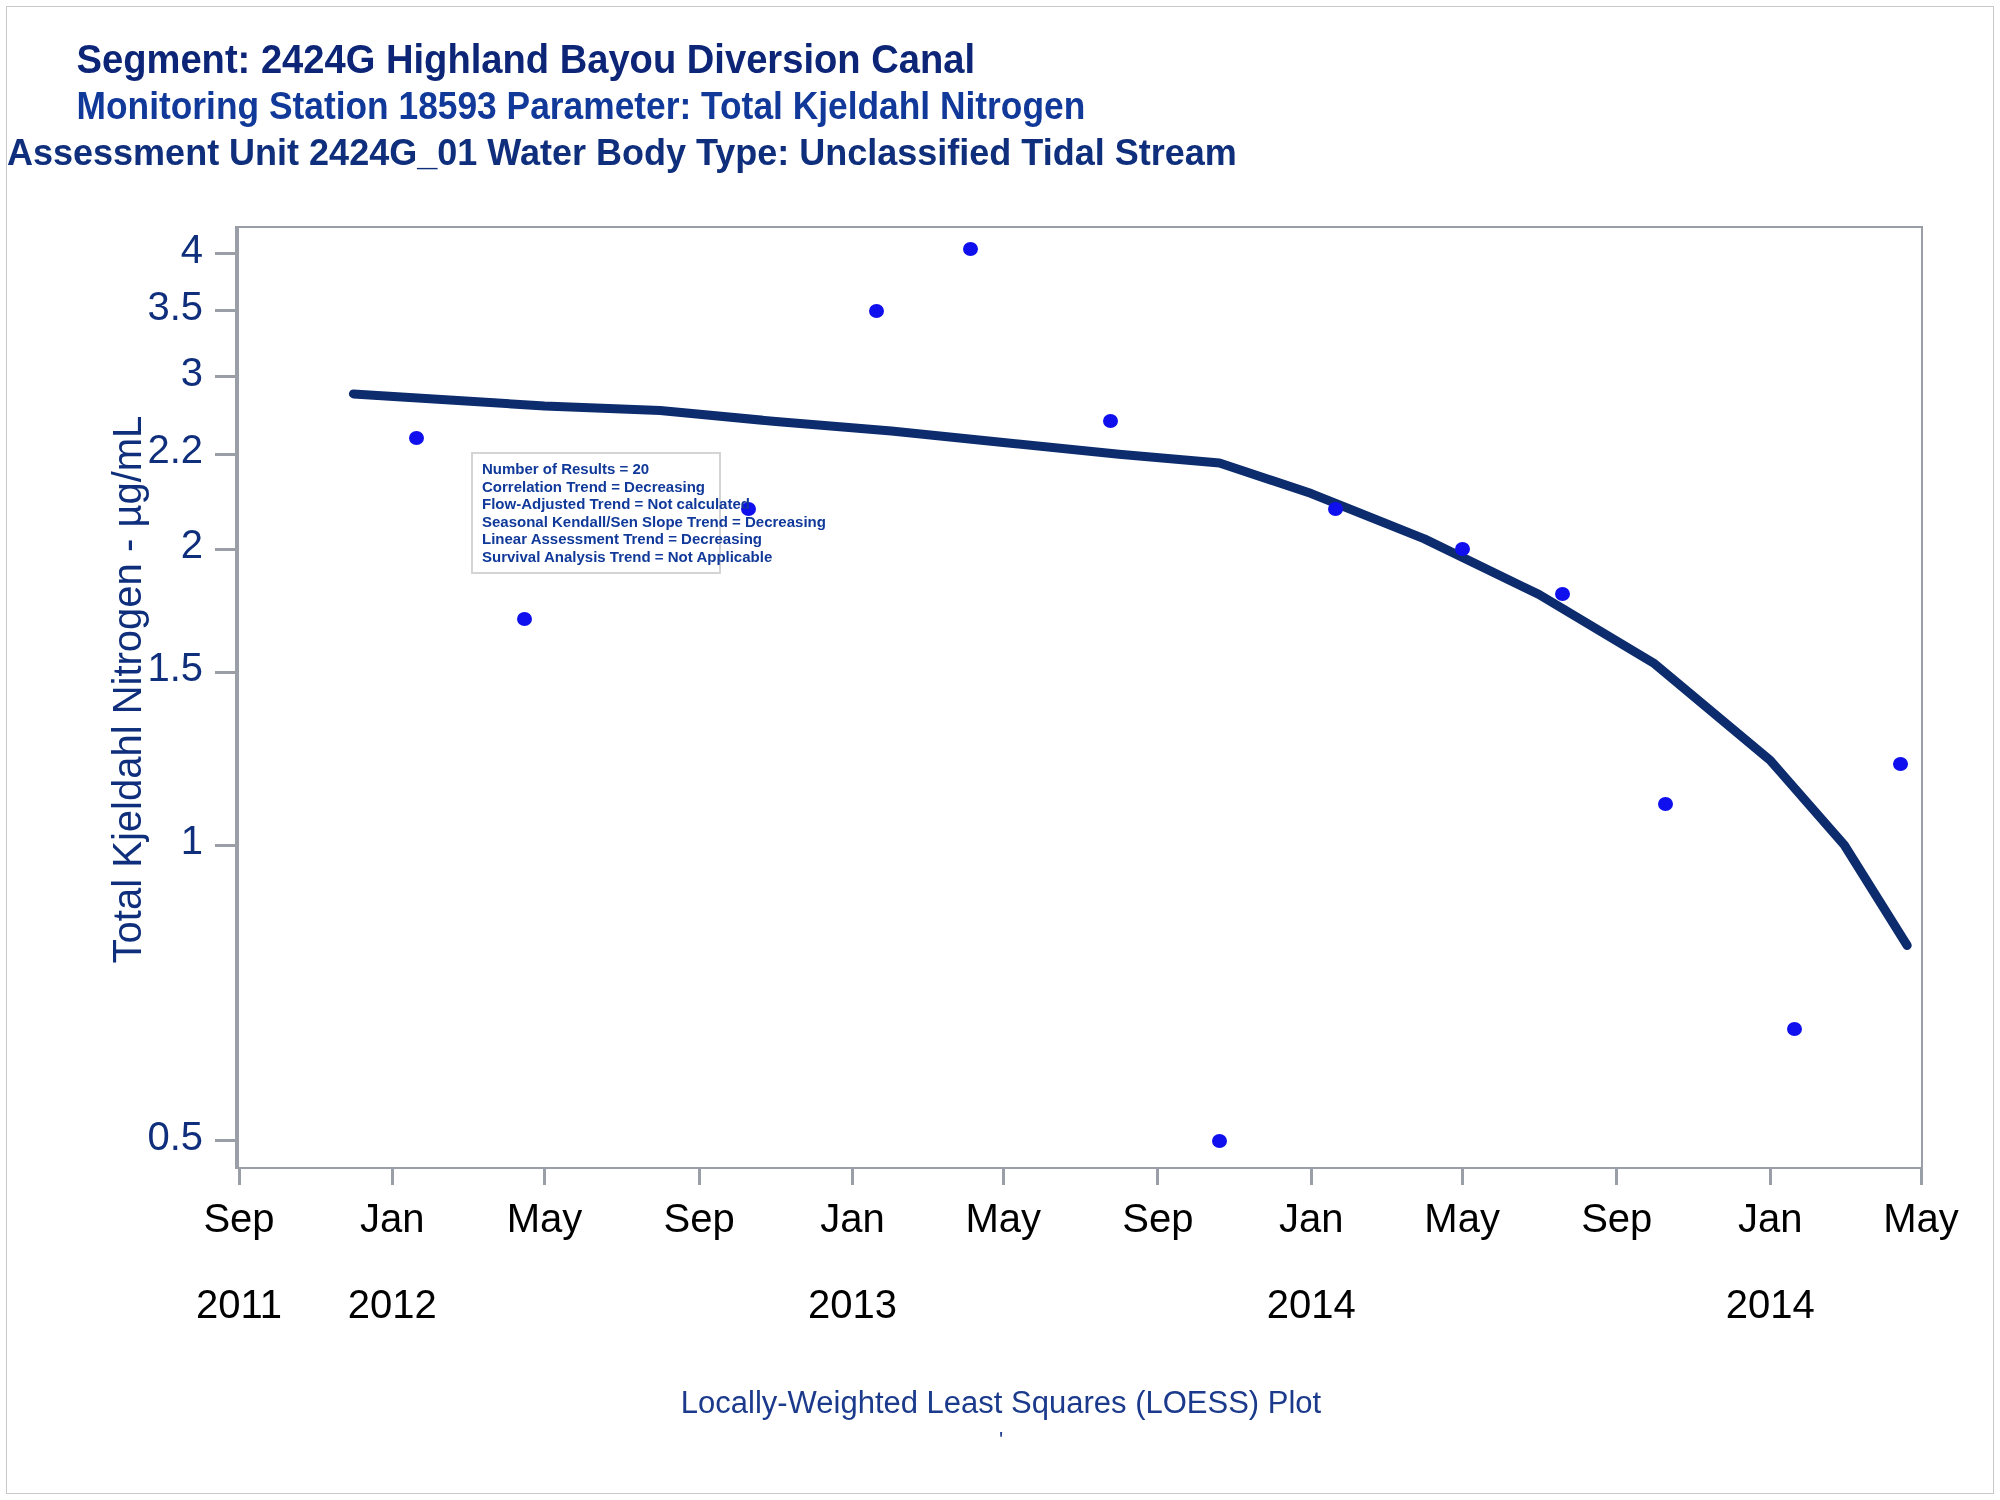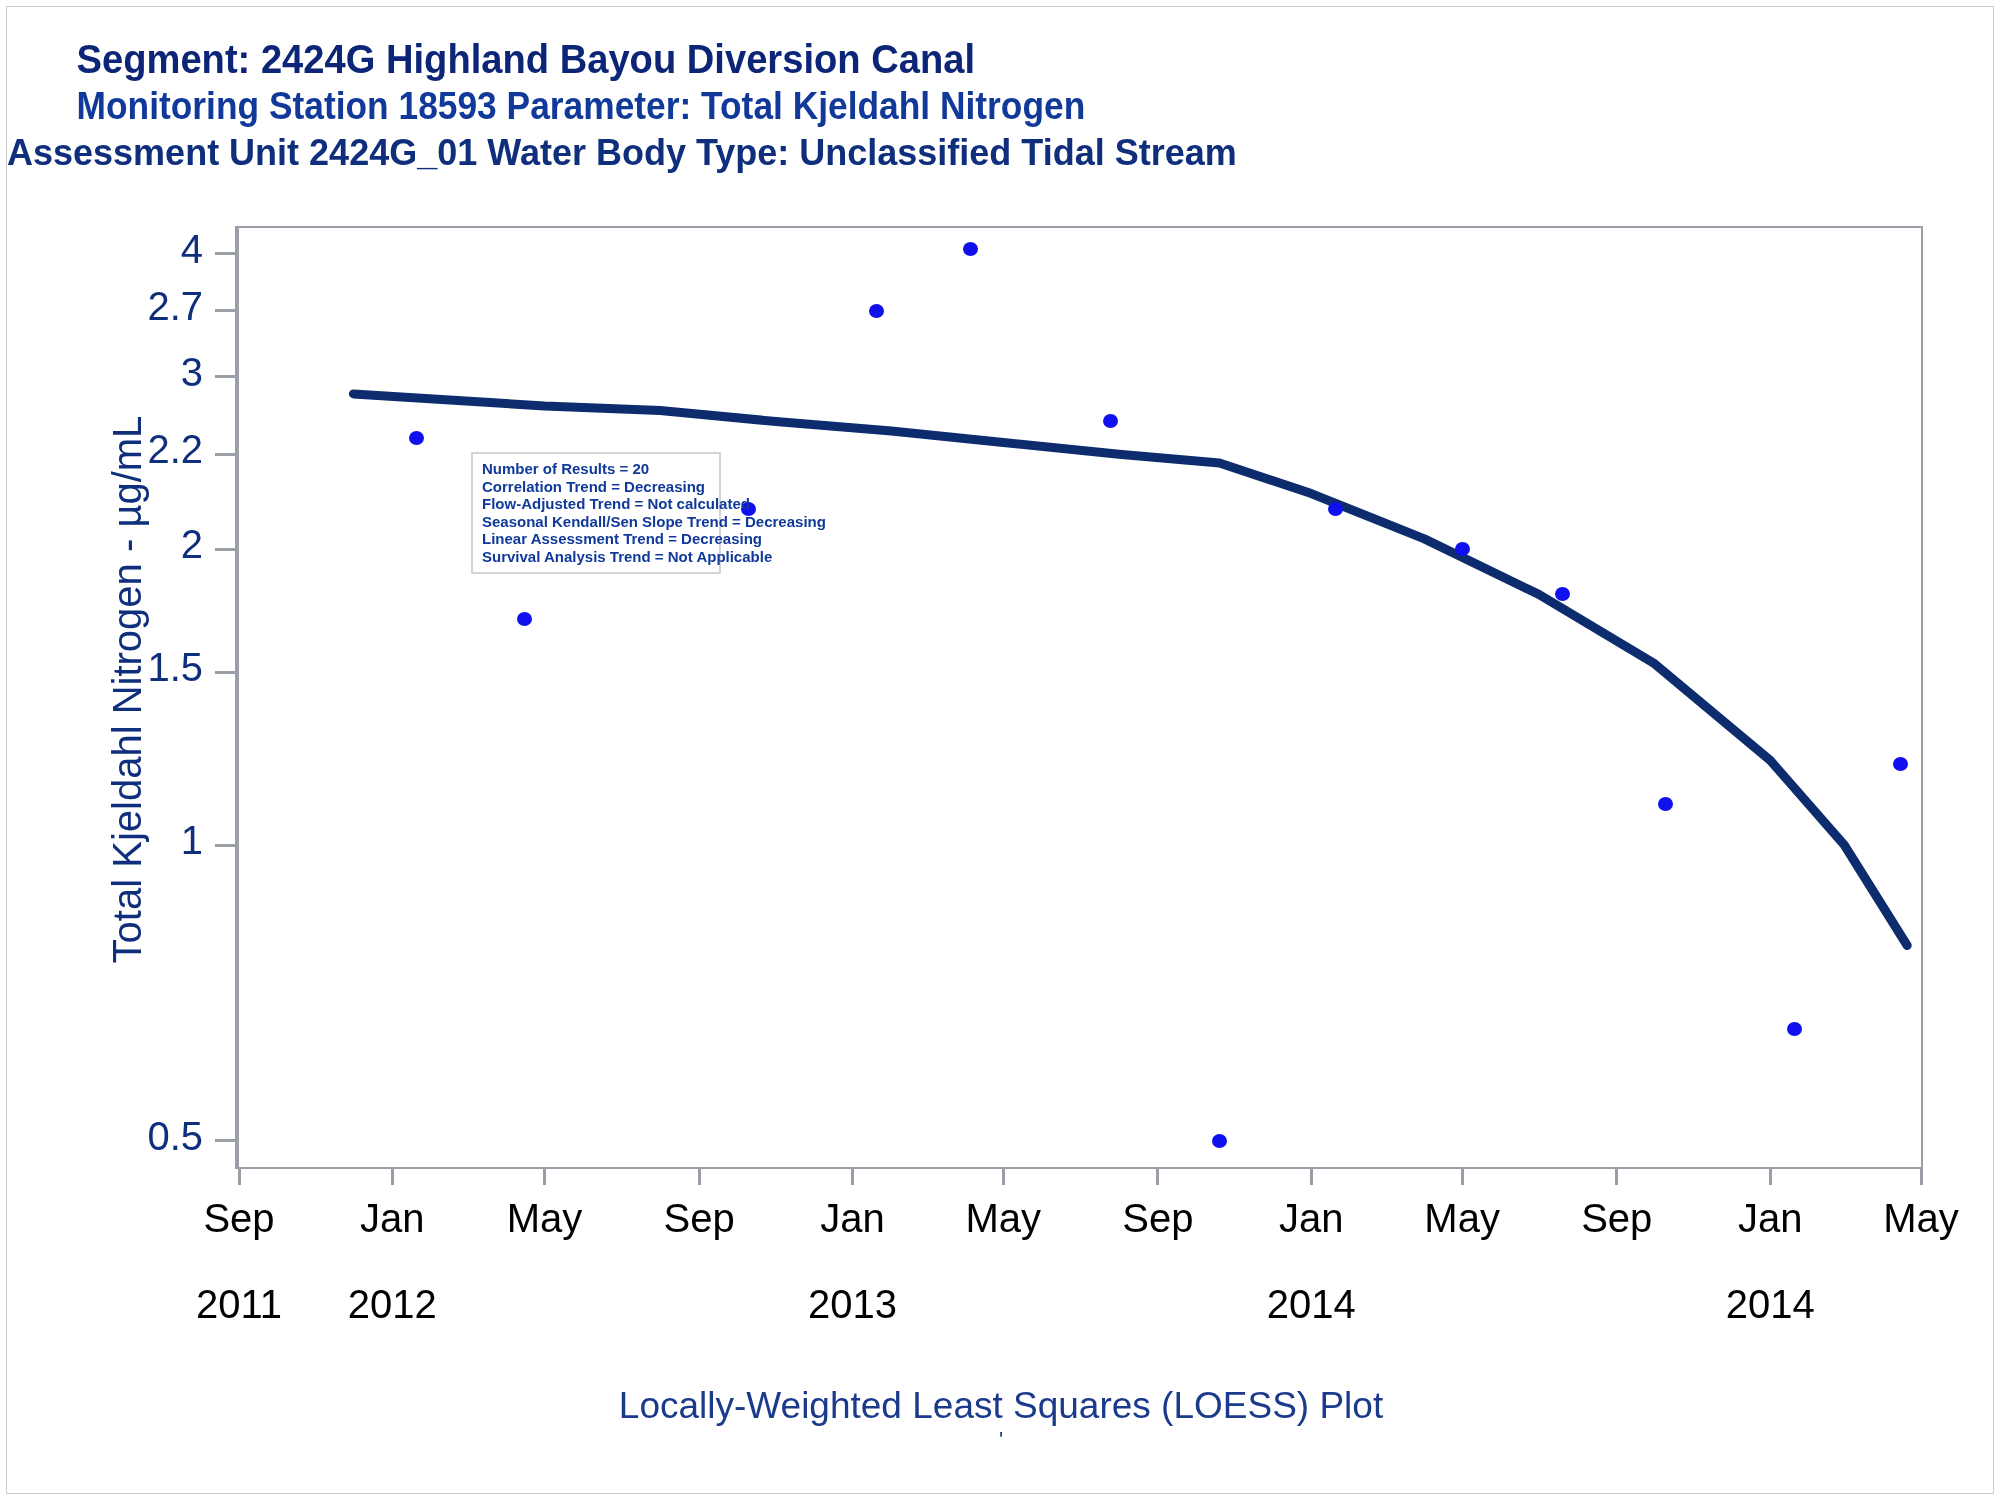--- a/index.html
+++ b/index.html
@@ -94,21 +94,21 @@
   }
   #annotation-box div{
     font-family:"Liberation Sans Narrow","Liberation Sans",sans-serif;
     font-weight:bold;font-size:15px;color:#10399a;
     line-height:17.5px;white-space:nowrap;
   }
   
   #footer{
     position:absolute;left:0;top:1378px;width:1988px;text-align:center;
     font-family:"Liberation Sans",sans-serif;
-    font-size:37px;color:#1b3a8c;
+    font-size:31px;color:#1b3a8c;
   }
   #footer-mark{
     position:absolute;left:0;top:1420px;width:1988px;text-align:center;
     font-family:"Liberation Sans",sans-serif;
     font-size:22px;color:#1b3a8c;
   }
   .dot{
     position:absolute;width:15px;height:14px;border-radius:50%;
     background:#1010ee;margin-left:-7.5px;margin-top:-7px;
   }
@@ -138,21 +138,21 @@
       <div class="ytick" style="top: 302.296px;"></div>
       <div class="ytick" style="top: 245.353px;"></div>
     </div>
   <div id="y-labels">
       <div class="ylab" style="top: 1106.61px;">0.5</div>
       <div class="ylab" style="top: 811.027px;">1</div>
       <div class="ylab" style="top: 638.12px;">1.5</div>
       <div class="ylab" style="top: 515.44px;">2</div>
       <div class="ylab" style="top: 420.282px;">2.2</div>
       <div class="ylab" style="top: 342.533px;">3</div>
-      <div class="ylab" style="top: 276.796px;">2.7</div>
+      <div class="ylab" style="top: 276.796px;">3.5</div>
       <div class="ylab" style="top: 219.853px;">4</div>
     </div>
 
   <div id="x-ticks">
       <div class="xtick" style="left: 230.5px;"></div>
       <div class="xtick" style="left: 383.866px;"></div>
       <div class="xtick" style="left: 535.975px;"></div>
       <div class="xtick" style="left: 690.599px;"></div>
       <div class="xtick" style="left: 843.965px;"></div>
       <div class="xtick" style="left: 994.817px;"></div>

